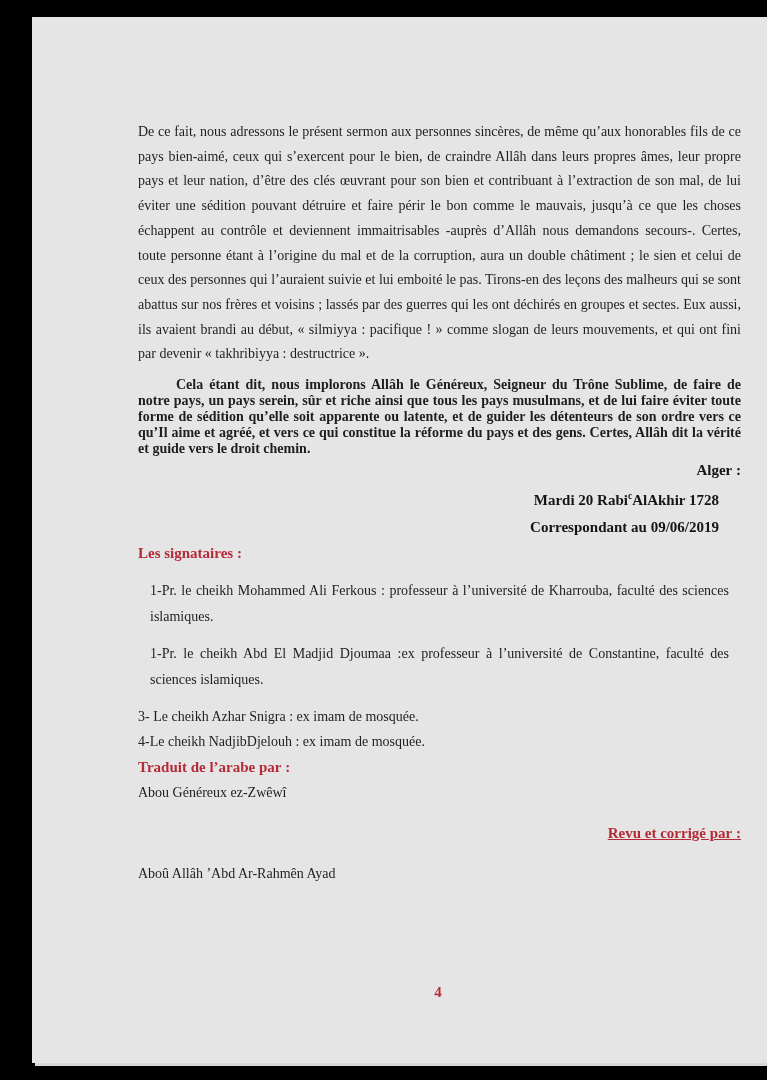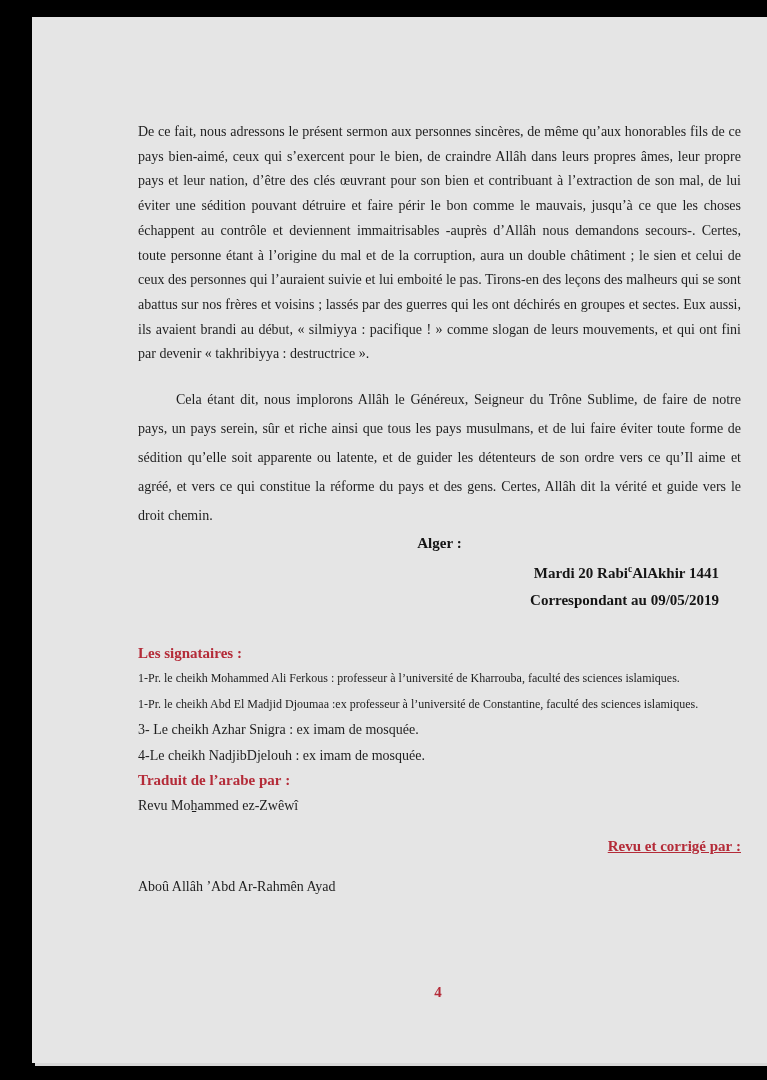--- a/index.html
+++ b/index.html
@@ -28,27 +28,28 @@
     color: #1e1e1e;
   }
   .para {
     margin: 0;
     font-size: 14px;
     line-height: 24.7px;
     text-align: justify;
     color: #1e1e1e;
   }
   .para-2 {
-    line-height: 29px;
+    line-height: 16px;
     text-indent: 38px;
-    margin-top: 18px;
+    margin-top: 10px;
+    font-weight: bold;
   }
   .alger-line {
     margin-top: 3px;
-    text-align: center;
+    text-align: right;
     font-weight: bold;
     font-size: 15px;
     color: #151515;
     line-height: 20px;
   }
   .date-block {
     margin-top: 7px;
     text-align: right;
     padding-right: 22px;
     font-weight: bold;
@@ -62,25 +63,24 @@
     line-height: 0;
   }
   .red-heading {
     margin: 0;
     font-weight: bold;
     font-size: 15px;
     line-height: 25.4px;
     color: #b42b38;
   }
   .sig-heading {
-    margin-top: 27px;
   }
   .sig-item {
-    margin: 0;
-    font-size: 12px;
+    margin: 12px;
+    font-size: 14px;
     line-height: 25.4px;
     text-align: justify;
     color: #1e1e1e;
   }
   .plain-line {
     margin: 0;
     font-size: 14px;
     line-height: 25.4px;
     color: #1e1e1e;
   }
@@ -109,33 +109,33 @@
 <div class="paper">
   <div class="content">
 
     <p class="para para-1">De ce fait, nous adressons le présent sermon aux personnes sincères, de même qu’aux honorables fils de ce pays bien-aimé, ceux qui s’exercent pour le bien, de craindre Allâh dans leurs propres âmes, leur propre pays et leur nation, d’être des clés œuvrant pour son bien et contribuant à l’extraction de son mal, de lui éviter une sédition pouvant détruire et faire périr le bon comme le mauvais, jusqu’à ce que les choses échappent au contrôle et deviennent immaitrisables -auprès d’Allâh nous demandons secours-. Certes, toute personne étant à l’origine du mal et de la corruption, aura un double châtiment&nbsp;; le sien et celui de ceux des personnes qui l’auraient suivie et lui emboité le pas. Tirons-en des leçons des malheurs qui se sont abattus sur nos frères et voisins&nbsp;; lassés par des guerres qui les ont déchirés en groupes et sectes. Eux aussi, ils avaient brandi au début, «&nbsp;silmiyya&nbsp;: pacifique&nbsp;!&nbsp;» comme slogan de leurs mouvements, et qui ont fini par devenir «&nbsp;takhribiyya&nbsp;: destructrice&nbsp;».</p>
 
     <p class="para para-2">Cela étant dit, nous implorons Allâh le Généreux, Seigneur du Trône Sublime, de faire de notre pays, un pays serein, sûr et riche ainsi que tous les pays musulmans, et de lui faire éviter toute forme de sédition qu’elle soit apparente ou latente, et de guider les détenteurs de son ordre vers ce qu’Il aime et agréé, et vers ce qui constitue la réforme du pays et des gens. Certes, Allâh dit la vérité et guide vers le droit chemin.</p>
 
     <div class="alger-line">Alger&nbsp;:</div>
 
     <div class="date-block">
-      <div><span>Mardi 20 Rabi</span><sup>c</sup><span>AlAkhir 1441</span></div>
-      <div>Correspondant au 09/05/2019</div>
+      <div><span>Mardi 20 Rabi</span><sup>c</sup><span>AlAkhir 1728</span></div>
+      <div>Correspondant au 09/06/2019</div>
     </div>
 
     <div class="red-heading sig-heading">Les signataires&nbsp;:</div>
 
     <p class="sig-item">1-Pr. le cheikh Mohammed Ali Ferkous&nbsp;: professeur à l’université de Kharrouba, faculté des sciences islamiques.</p>
     <p class="sig-item">1-Pr. le cheikh Abd El Madjid Djoumaa :ex professeur à l’université de Constantine, faculté des sciences islamiques.</p>
     <p class="plain-line">3- Le cheikh Azhar Snigra&nbsp;: ex imam de mosquée.</p>
     <p class="plain-line">4-Le cheikh NadjibDjelouh&nbsp;: ex imam de mosquée.</p>
 
     <div class="red-heading">Traduit de l’arabe par&nbsp;:</div>
-    <p class="plain-line">Revu Moẖammed ez-Zwêwî</p>
+    <p class="plain-line">Abou Généreux ez-Zwêwî</p>
 
     <div class="red-heading revu-heading">Revu et corrigé par&nbsp;:</div>
     <p class="plain-line reviser-line">Aboû Allâh ’Abd Ar-Rahmên Ayad</p>
 
   </div>
 
   <div class="page-number">4</div>
 </div>
 
 </body></html>

